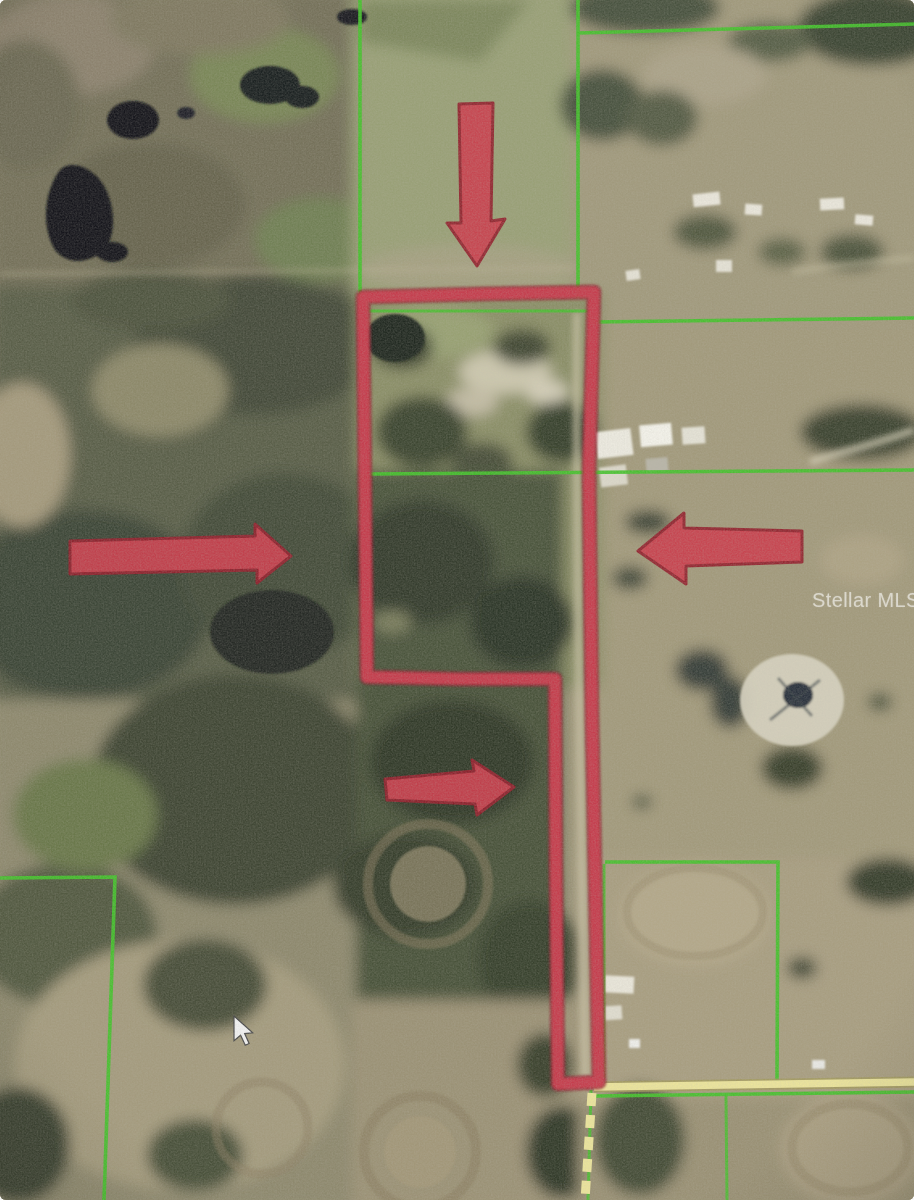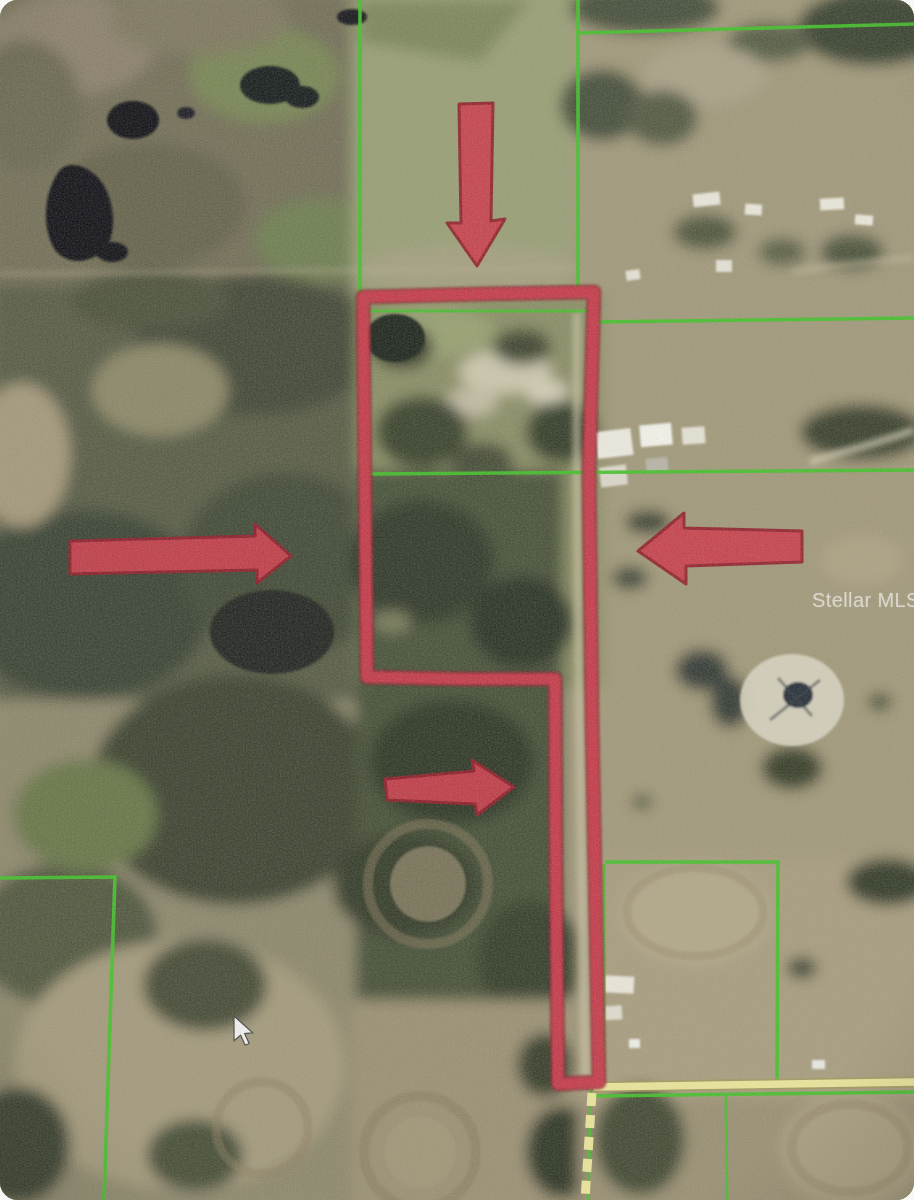--- a/index.html
+++ b/index.html
@@ -1,17 +1,17 @@
 <!DOCTYPE html>
 <html style="--terrain-base: #9c957a; --arrow-fill: #c9414f; --arrow-edge: #93232f; --boundary-main: #c8404e; --boundary-under: #8e2533; --parcel-green: #44c22c; --road-yellow: #ebe49c; --road-edge: #a29a5e;"><head>
 <meta charset="utf-8">
 <style>
   html,body{margin:0;padding:0;background:#f8f8f6;}
   .stage{position:relative;width:914px;height:1200px;font-family:"Liberation Sans",sans-serif;}
-  .map-photo{position:absolute;inset:0;border-radius:18px;overflow:hidden;background:var(--terrain-base,#9c957a);}
+  .map-photo{position:absolute;inset:0;border-radius:6px;overflow:hidden;background:var(--terrain-base,#9c957a);}
   .map-photo svg{display:block;width:914px;height:1200px;}
   .watermark{
     position:absolute;left:812px;top:589px;
     font-size:20px;font-weight:400;letter-spacing:.4px;
     color:rgba(255,255,255,.55);
     text-shadow:0 0 2px rgba(255,255,255,.18);
     pointer-events:none;white-space:nowrap;
   }
   .parcel-line{stroke:var(--parcel-green,#44c22c);stroke-width:3.6;fill:none;opacity:.92;}
   .parcel-line.thin{stroke-width:3;opacity:.8;}

